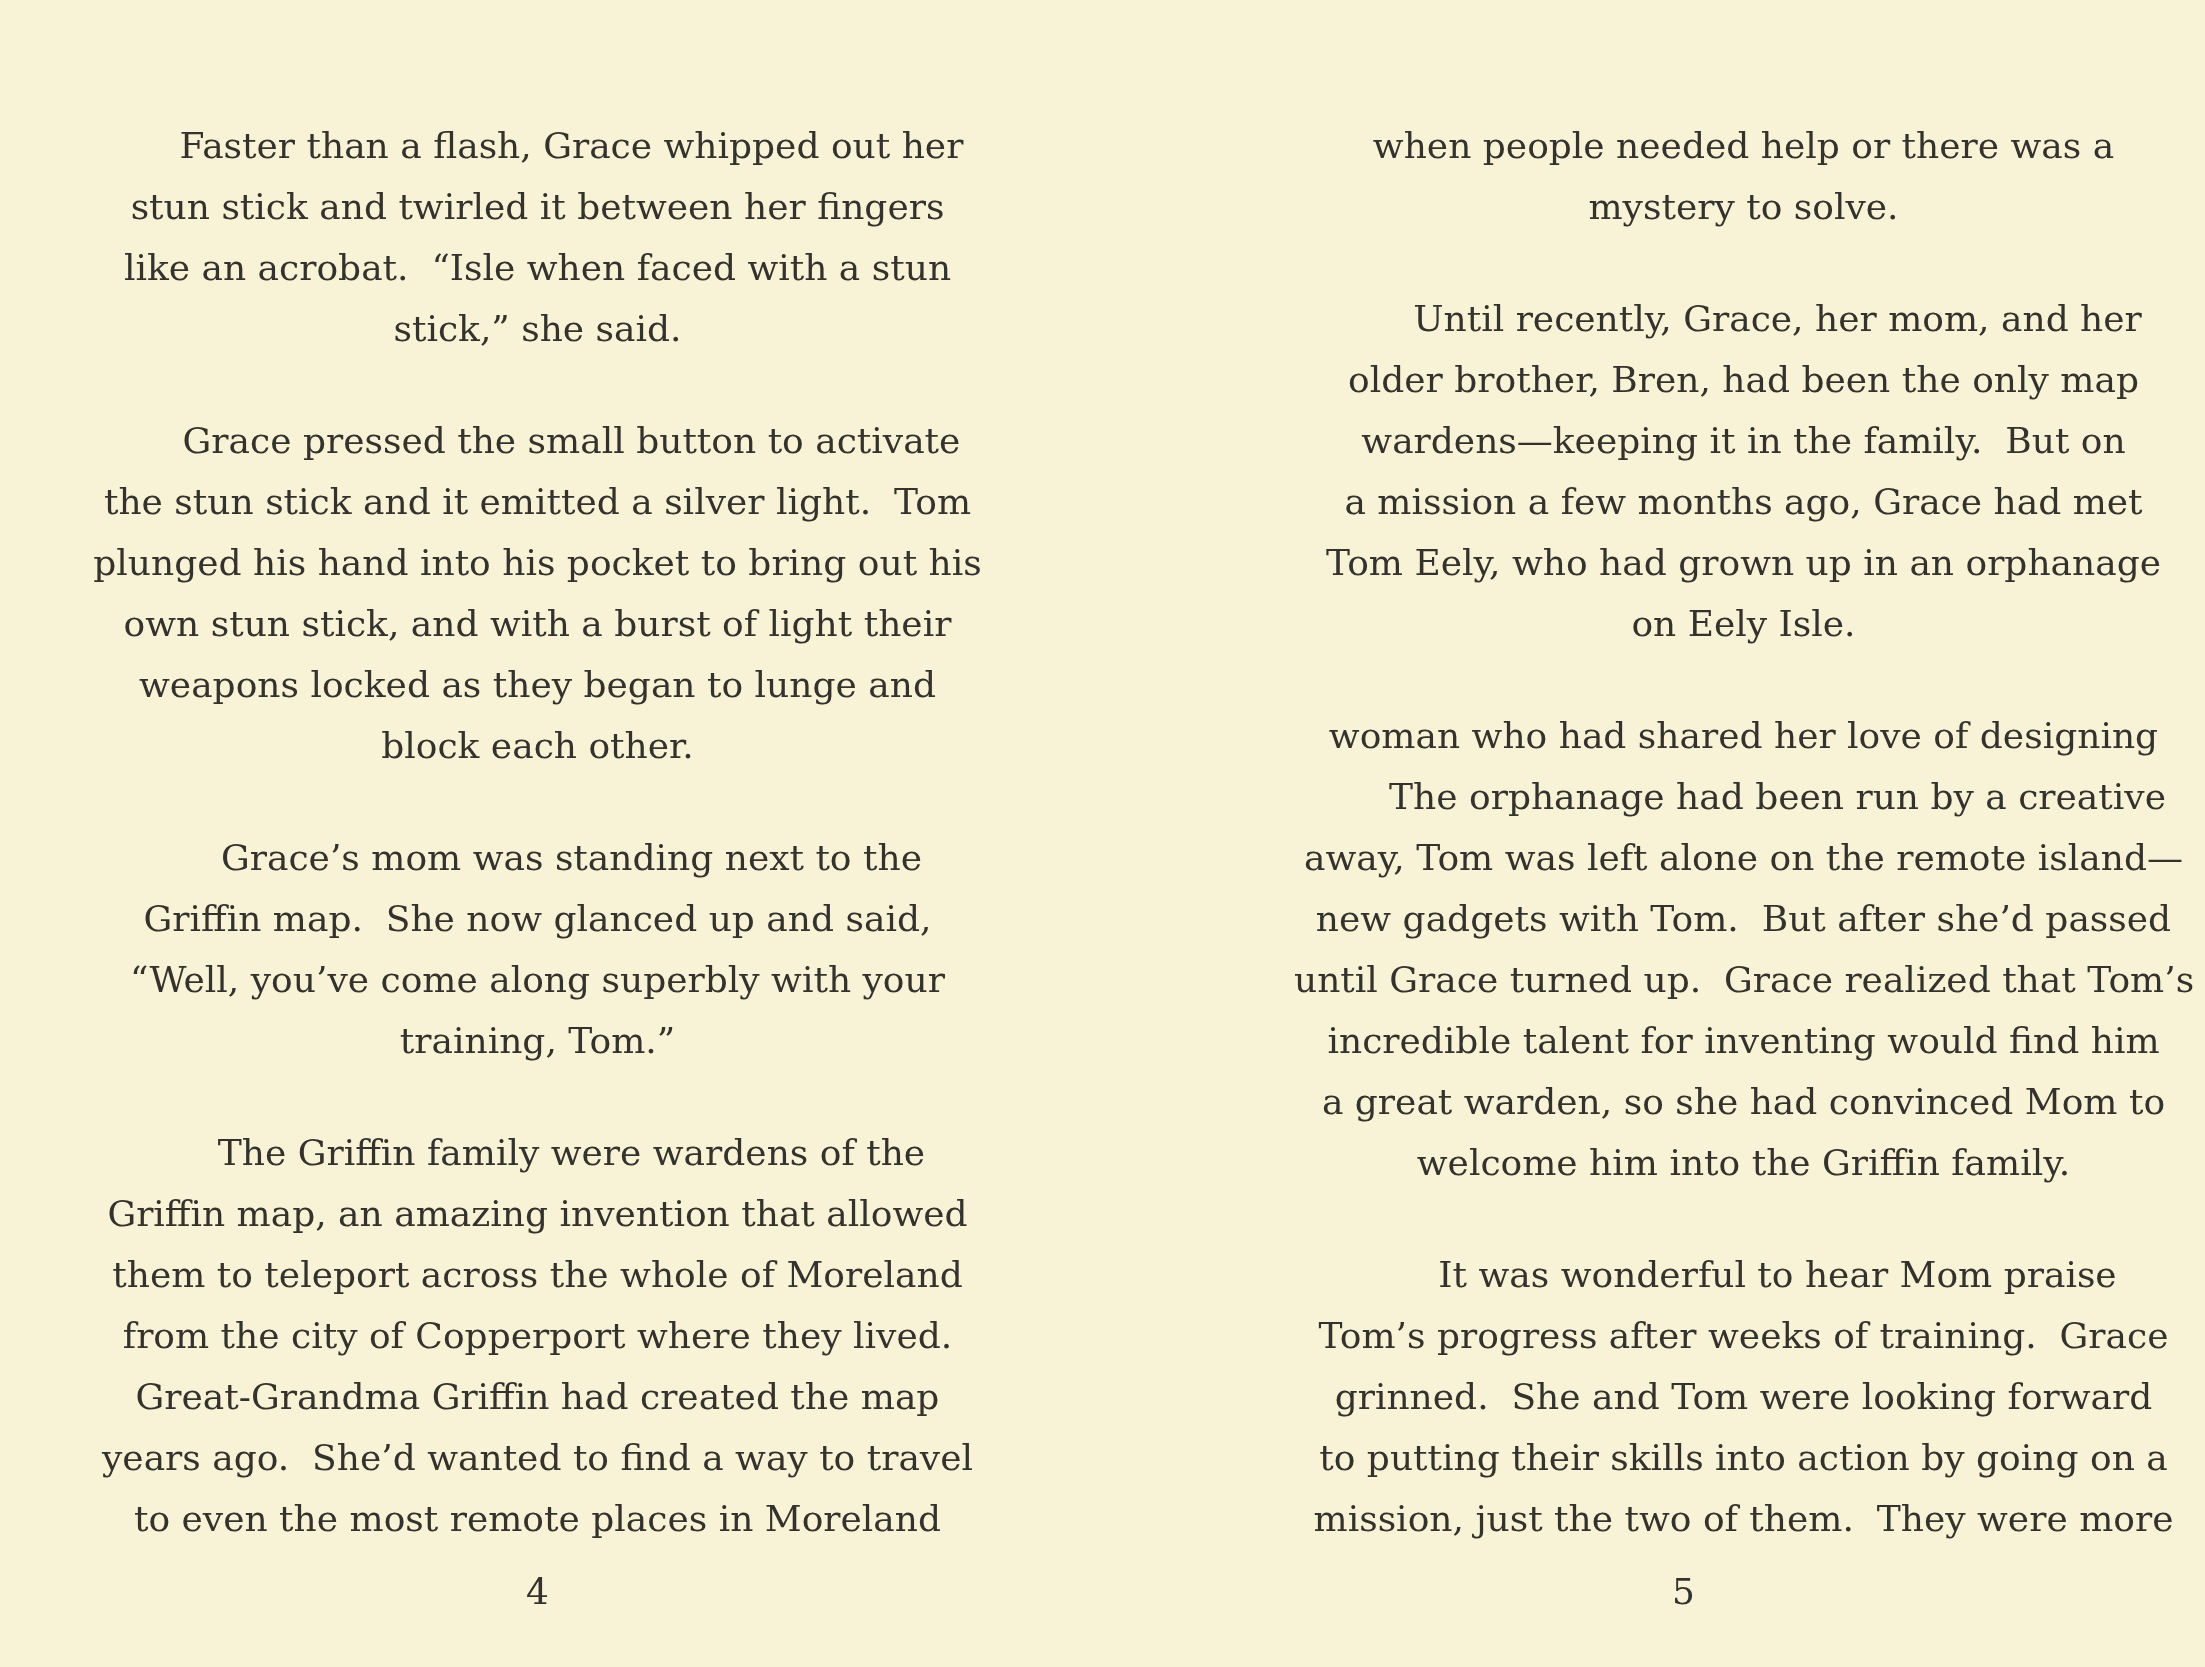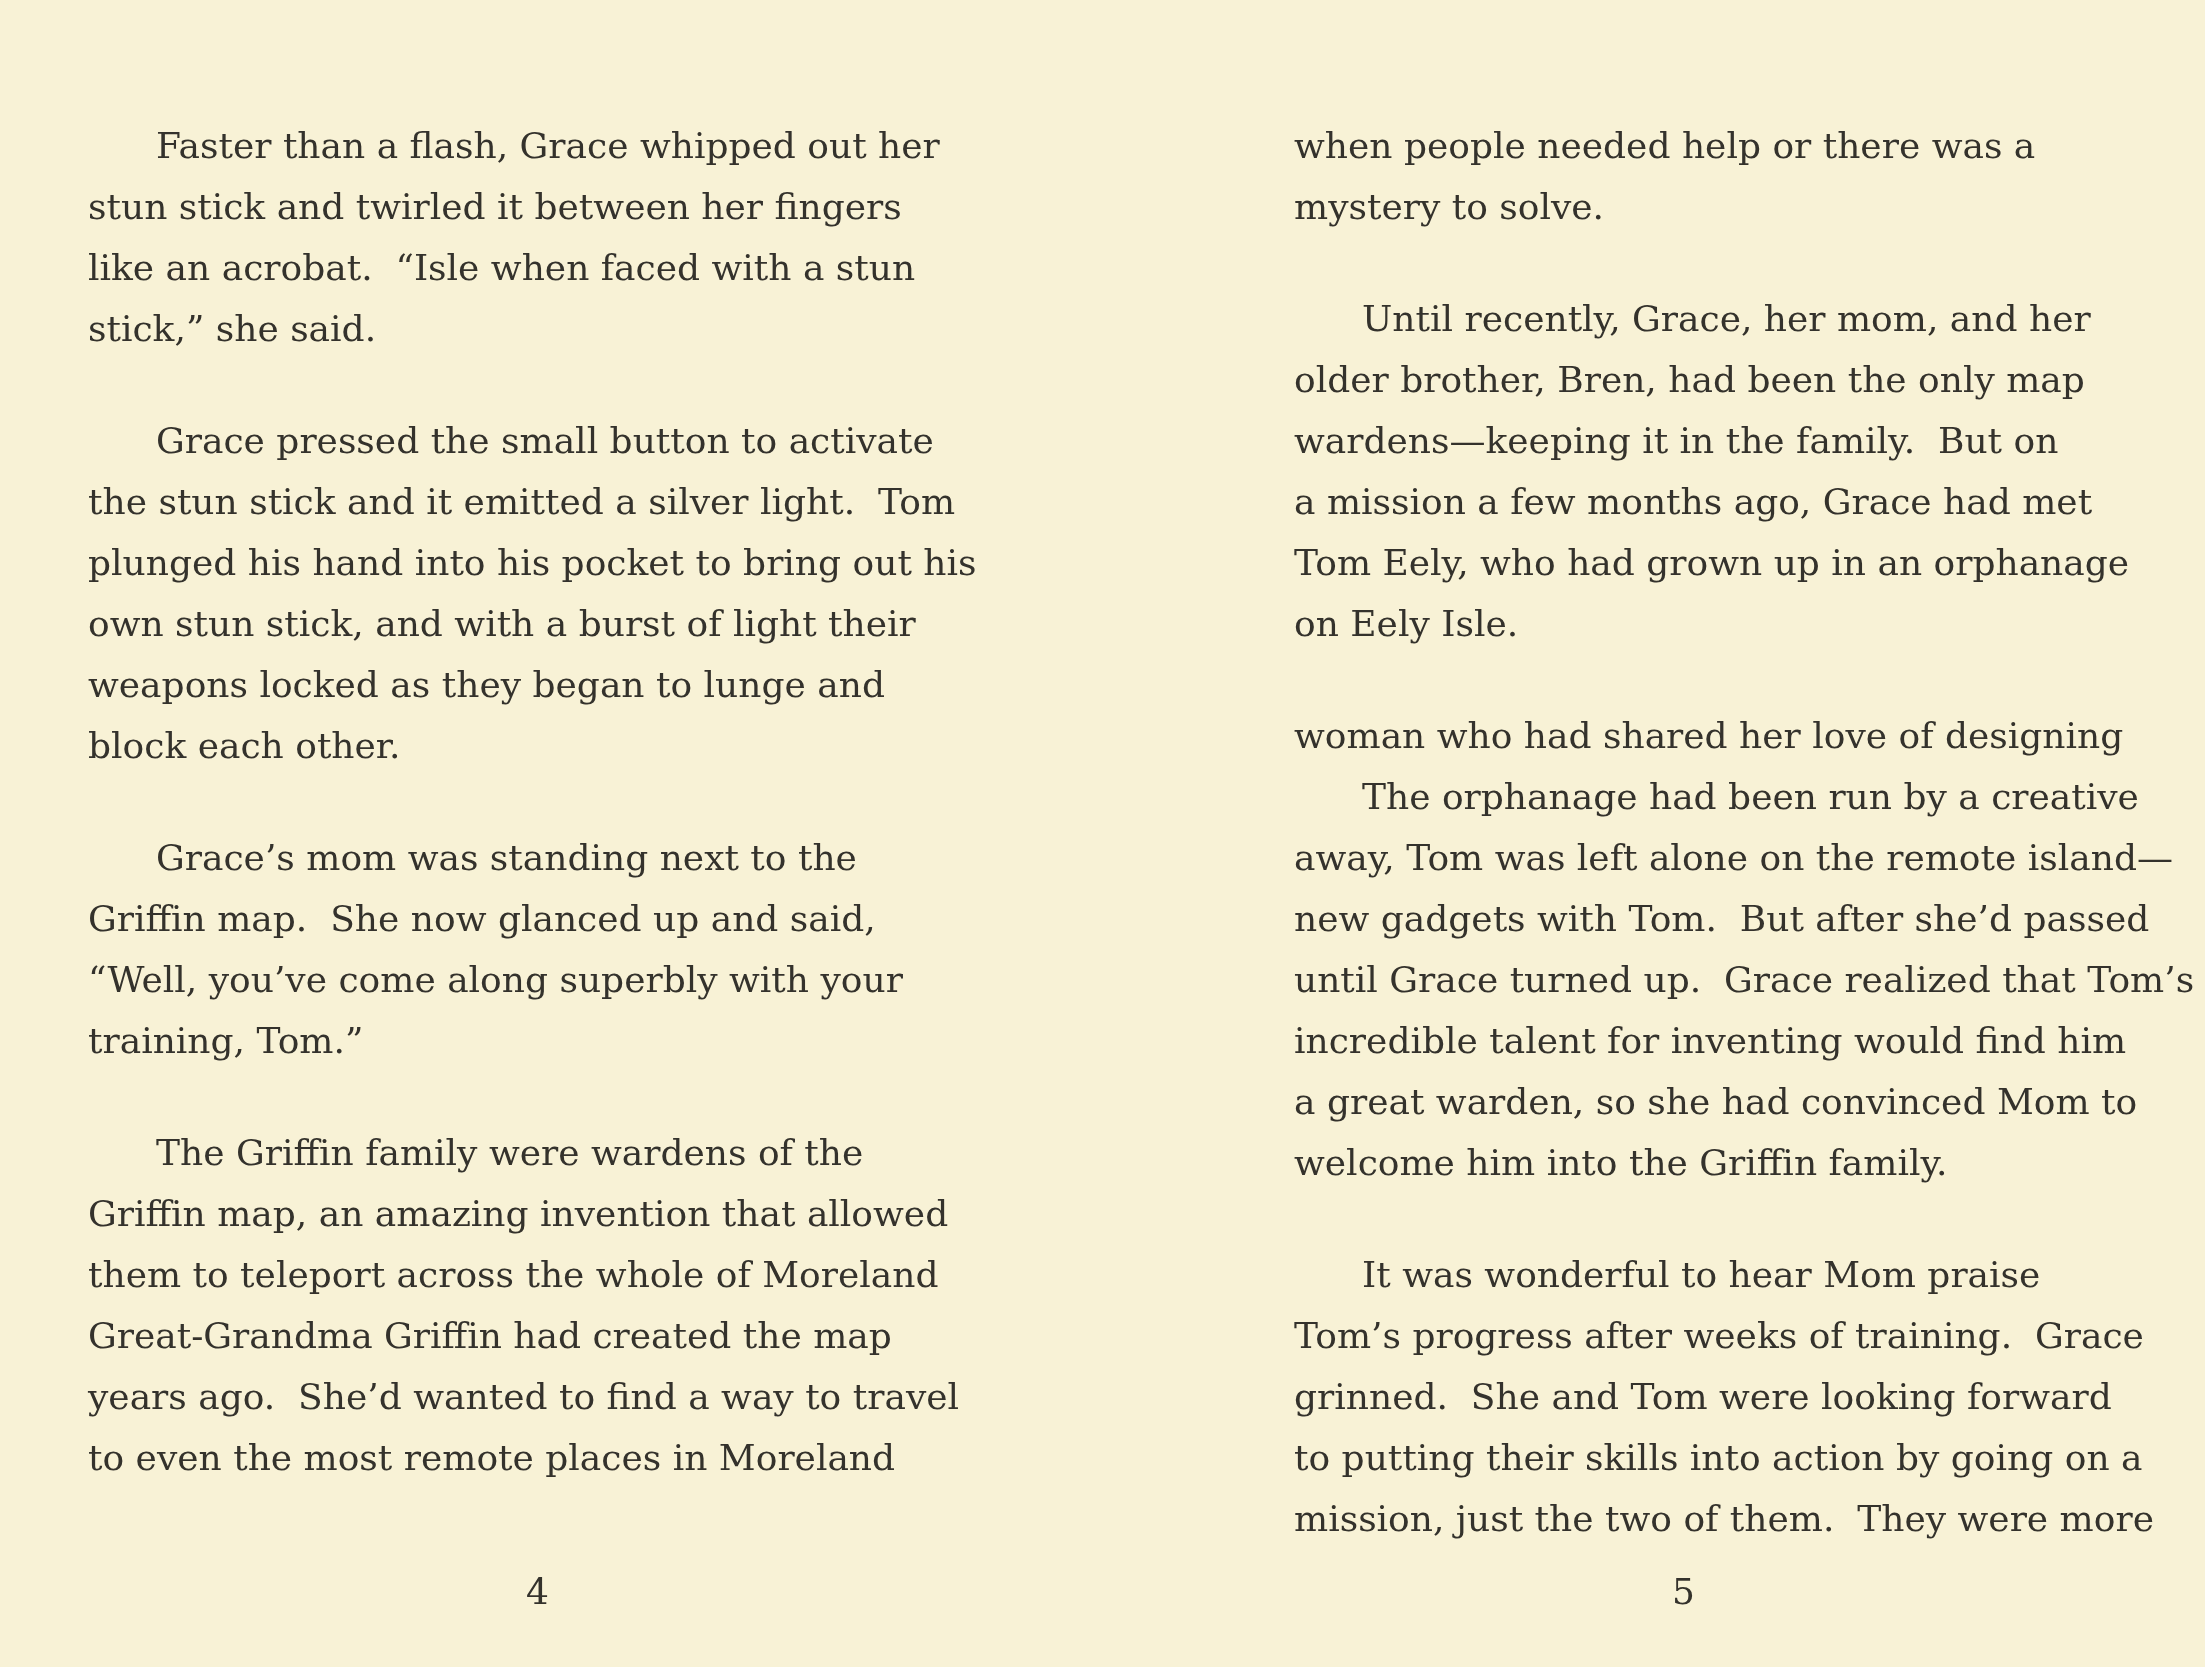--- a/index.html
+++ b/index.html
@@ -17,20 +17,21 @@
   }
   .page-col {
     position: absolute;
     top: 115px;
     width: 899px;
   }
   #page-left  { left: 88px; }
   #page-right { left: 1294px; }
   .para {
     margin: 0 0 51px 0;
+    text-align: center;
   }
   .line {
     white-space: pre;
     font-size: 36px;
     line-height: 61px;
     height: 61px;
   }
   .line.indent {
     padding-left: 68px;
   }
@@ -66,20 +67,21 @@
     <div class="para">
       <div class="line indent">Grace’s mom was standing next to the</div>
       <div class="line">Griffin map.  She now glanced up and said,</div>
       <div class="line">“Well, you’ve come along superbly with your</div>
       <div class="line">training, Tom.”</div>
     </div>
     <div class="para">
       <div class="line indent">The Griffin family were wardens of the</div>
       <div class="line">Griffin map, an amazing invention that allowed</div>
       <div class="line">them to teleport across the whole of Moreland</div>
+      <div class="line">from the city of Copperport where they lived.</div>
       <div class="line">Great-Grandma Griffin had created the map</div>
       <div class="line">years ago.  She’d wanted to find a way to travel</div>
       <div class="line">to even the most remote places in Moreland</div>
     </div>
   </div>
 
 <div id="page-right" class="page-col">
     <div class="para">
       <div class="line">when people needed help or there was a</div>
       <div class="line">mystery to solve.</div>

